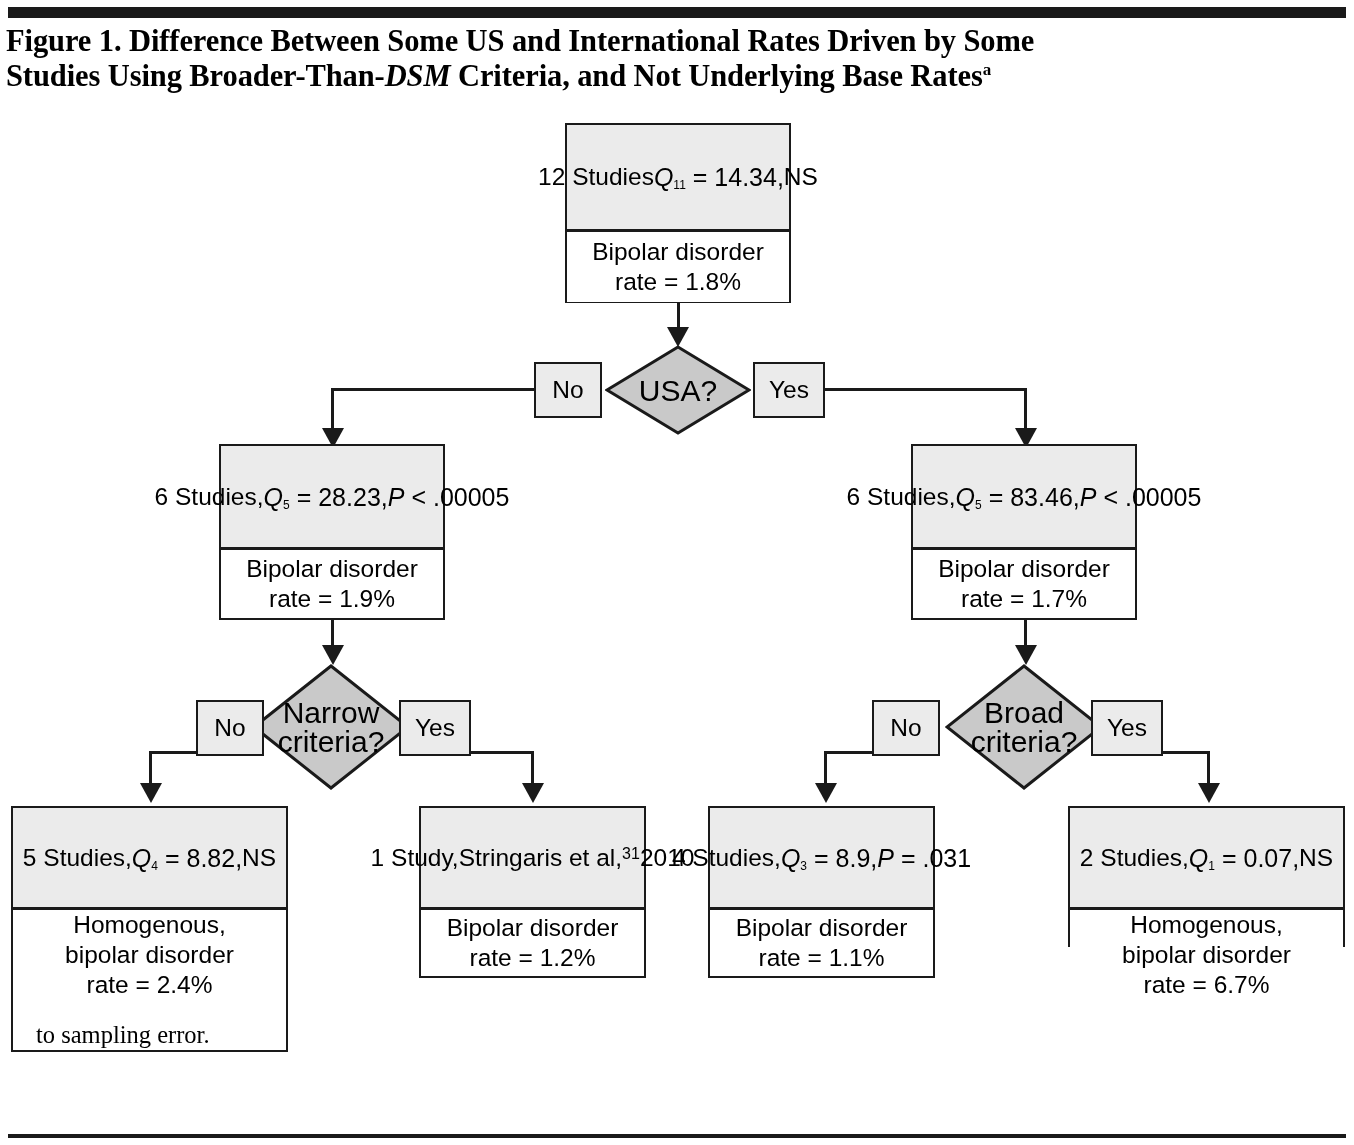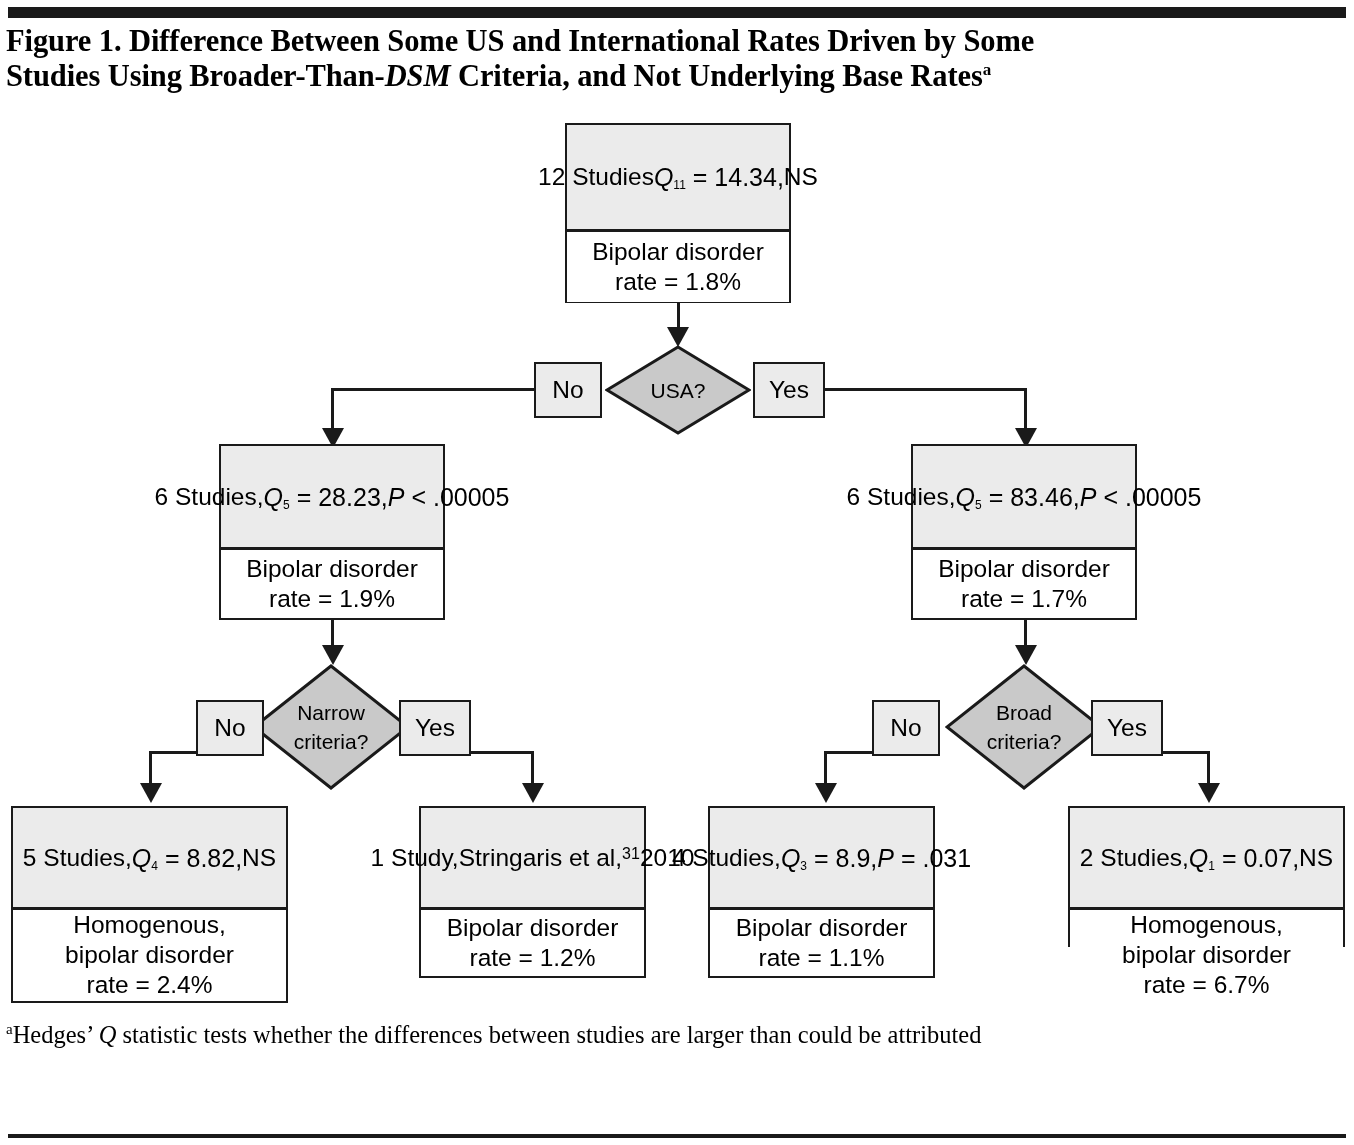--- a/index.html
+++ b/index.html
@@ -29,21 +29,21 @@
               align-items:center;justify-content:center;}
   .node .head div,.node .foot div{font-size:24.5px;line-height:30px;white-space:nowrap;text-align:center;}
   .node .head div.q{font-size:25px;}
   .it{font-style:italic;}
   sub.s{font-size:12px;vertical-align:-0.28em;line-height:0;font-style:normal;}
   sup.s{font-size:16px;vertical-align:0.45em;line-height:0;font-style:normal;}
 
   .diamond{position:absolute;}
   .diamond .shape{position:absolute;inset:0;}
   .diamond .lbl{position:absolute;inset:0;display:flex;flex-direction:column;
-                align-items:center;justify-content:center;font-size:21px;line-height:29px;
+                align-items:center;justify-content:center;font-size:30px;line-height:29px;
                 text-align:center;white-space:nowrap;}
 
   .yn{position:absolute;border:2.5px solid #1a1a1a;background:#ebebeb;box-sizing:border-box;
       display:flex;align-items:center;justify-content:center;font-size:24.5px;line-height:26px;}
 
   .ln{position:absolute;background:#1a1a1a;}
   .lnh{height:2.5px;}
   .lnv{width:2.5px;}
   .arw{position:absolute;width:0;height:0;border-left:11px solid transparent;
        border-right:11px solid transparent;border-top:20px solid #1a1a1a;}
@@ -170,21 +170,21 @@
 </div>
 
 <div class="ln lnh" style="left:824px;top:751px;width:50px;"></div>
 <div class="ln lnv" style="left:824px;top:751px;height:36px;"></div>
 <div class="arw" style="left:815px;top:783px;"></div>
 
 <div class="ln lnh" style="left:1161px;top:751px;width:48px;"></div>
 <div class="ln lnv" style="left:1207px;top:751px;height:36px;"></div>
 <div class="arw" style="left:1198px;top:783px;"></div>
 
-<div class="node" style="left:11px;top:806px;width:277px;height:197px;">
+<div class="node" style="left:11px;top:806px;width:277px;height:246px;">
   <div class="head" style="height:102px;">
     <div>5 Studies,</div>
     <div class="q"><span class="it">Q</span><sub class="s">4</sub> <span>=</span> <span>8.82,</span></div>
     <div>NS</div>
   </div>
   <div class="foot" style="height:90px;">
     <div>Homogenous,</div>
     <div>bipolar disorder</div>
     <div>rate = 2.4%</div>
   </div>
@@ -221,16 +221,16 @@
     <div>NS</div>
   </div>
   <div class="foot" style="height:90px;">
     <div>Homogenous,</div>
     <div>bipolar disorder</div>
     <div>rate = 6.7%</div>
   </div>
 </div>
 
 <div class="footnote">
-  <div><sup>a</sup><span>Hedges’ </span><span class="it">Q</span><span> statistic tests whether the differences between studies are larger than could be attributed</span></div>
+  <div class="ln2">to sampling error.</div>
 </div>
 
 <div class="rule-bottom"></div>
 
 </body></html>

